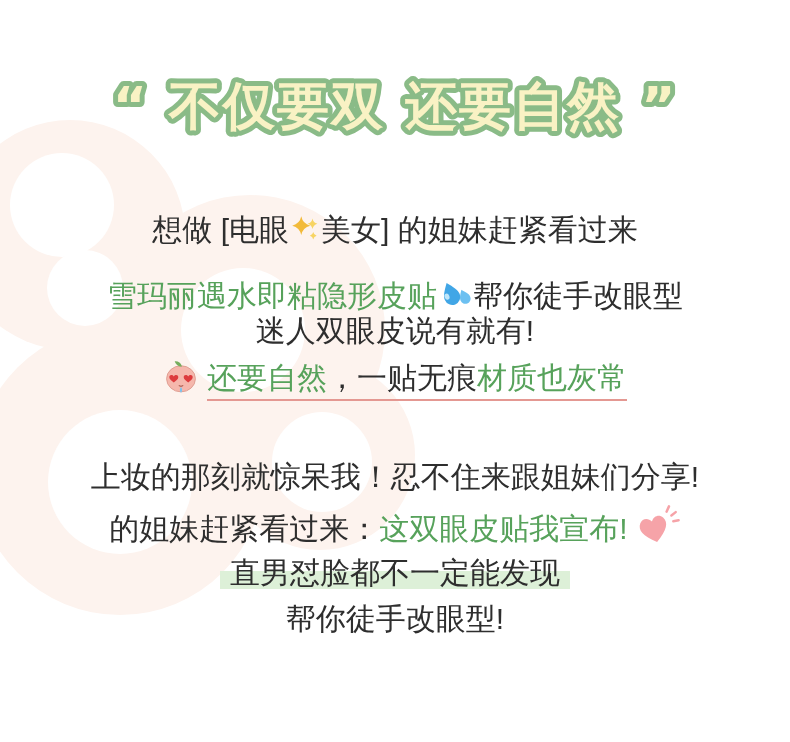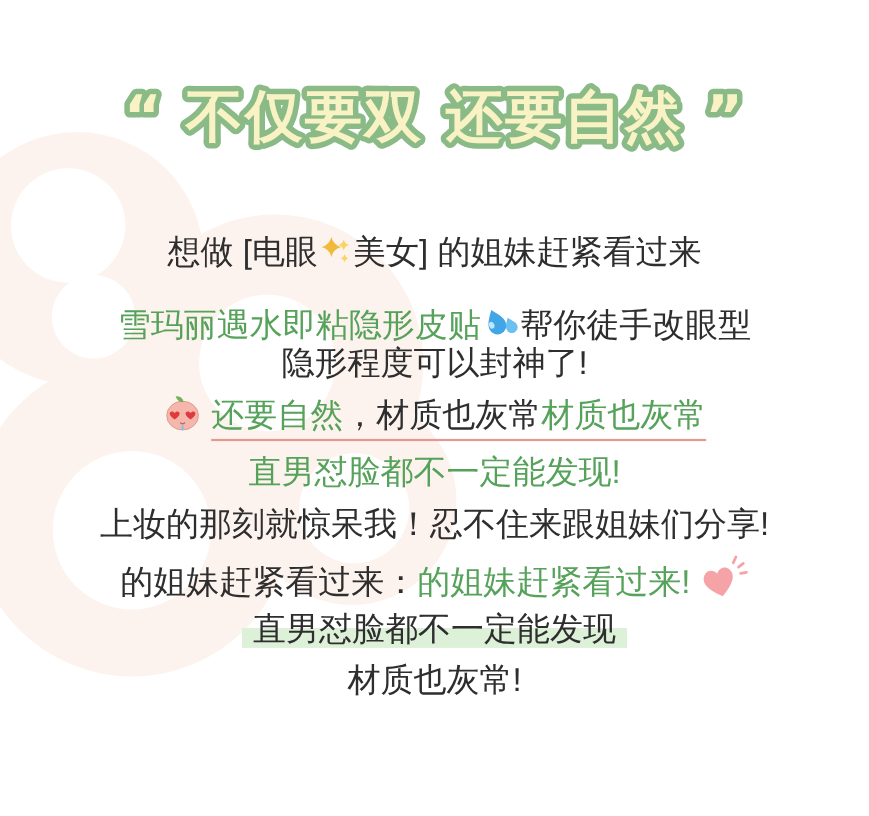--- a/index.html
+++ b/index.html
@@ -88,56 +88,53 @@
 
   <div class="line l2">
     <span class="green">雪玛丽遇水即粘隐形皮贴</span><svg class="ic ic-drops" viewBox="0 0 40 40">
         <path d="M14 4 C8 12 4 17 4 23 a10 10 0 0 0 20 0 C24 17 20 12 14 4 Z" fill="#41a6e6" transform="rotate(-22 14 16)"></path>
         <path d="M31 13 C27.5 18 25 21 25 25 a6.5 6.5 0 0 0 13 0 C38 21 34.5 18 31 13 Z" fill="#6cc0f1" transform="rotate(-22 31 21)"></path>
         <ellipse cx="10" cy="22" rx="3" ry="4" fill="#bfe6fa" transform="rotate(-22 10 22)"></ellipse>
       </svg><span>帮你徒手改眼型</span>
   </div>
 
   <div class="line l3">
-    <span>隐形程度可以封神了!</span>
+    <span>迷人双眼皮说有就有!</span>
   </div>
 
   <div class="line l4">
     <svg class="ic ic-face" viewBox="0 0 40 40">
       <ellipse cx="20" cy="22" rx="16" ry="14.5" fill="#f5b7ac" stroke="#dd9a8d" stroke-width="1"></ellipse>
       <path d="M21 8 Q19 2 13 2.5 Q14.5 8 20.5 8.6 Z" fill="#76ad5e"></path>
       <path d="M12 19.5 C10.5 17 7 17.5 7 20.2 C7 22.4 9.8 24.3 12 26 C14.2 24.3 17 22.4 17 20.2 C17 17.5 13.5 17 12 19.5 Z" fill="#dd3b3d"></path>
       <path d="M28 19.5 C26.5 17 23 17.5 23 20.2 C23 22.4 25.8 24.3 28 26 C30.2 24.3 33 22.4 33 20.2 C33 17.5 29.5 17 28 19.5 Z" fill="#dd3b3d"></path>
       <path d="M18 29.5 q2 1.6 4 0" stroke="#b86a5e" stroke-width="1.4" fill="none" stroke-linecap="round"></path>
       <path d="M20 31 q2.6 3.4 0 6.4 q-2.6 -3 0 -6.4 Z" fill="#7cc4ee"></path>
-    </svg><span class="underlined"><span class="green">还要自然</span><span>，材质也灰常</span><span class="green">材质也灰常</span></span>
+    </svg><span class="underlined"><span class="green">还要自然</span><span>，一贴无痕</span><span class="green">材质也灰常</span></span>
   </div>
 
-  <div class="line l5">
-    <span class="green">直男怼脸都不一定能发现!</span>
-  </div>
 
   <div class="line l6">
     <span>上妆的那刻就惊呆我！忍不住来跟姐妹们分享!</span>
   </div>
 
   <div class="line l7">
-    <span>的姐妹赶紧看过来：</span><span class="green">的姐妹赶紧看过来!</span><svg class="ic ic-heart" viewBox="0 0 52 52">
+    <span>的姐妹赶紧看过来：</span><span class="green">这双眼皮贴我宣布!</span><svg class="ic ic-heart" viewBox="0 0 52 52">
       <g transform="rotate(-14 24 28)">
         <path d="M24 41 C 11 31.5 7.5 24 11.8 17.8 C 15 13.2 21.2 14 24 19 C 26.8 14 33 13.2 36.2 17.8 C 40.5 24 37 31.5 24 41 Z" fill="#f6a3a8"></path>
       </g>
       <g stroke="#f6a3a8" stroke-width="2.6" stroke-linecap="round">
         <line x1="37" y1="9" x2="39.5" y2="3.5"></line>
         <line x1="42" y1="13" x2="46.5" y2="9.5"></line>
         <line x1="44" y1="19" x2="49.5" y2="18"></line>
       </g>
     </svg>
   </div>
 
   <div class="line l8">
     <span class="hl">直男怼脸都不一定能发现</span>
   </div>
 
   <div class="line l9">
-    <span>材质也灰常!</span>
+    <span>帮你徒手改眼型!</span>
   </div>
 
 </div>
 
 </body></html>

